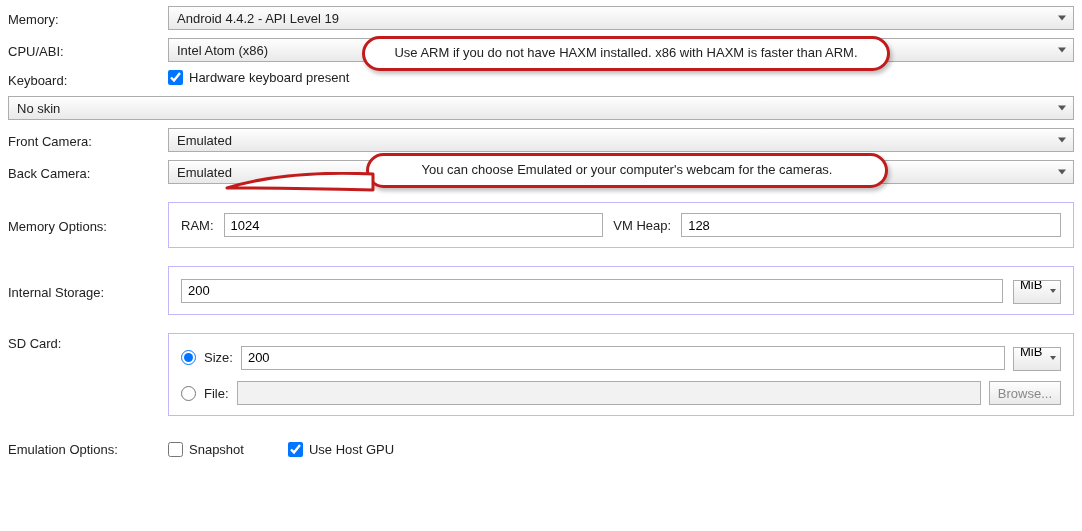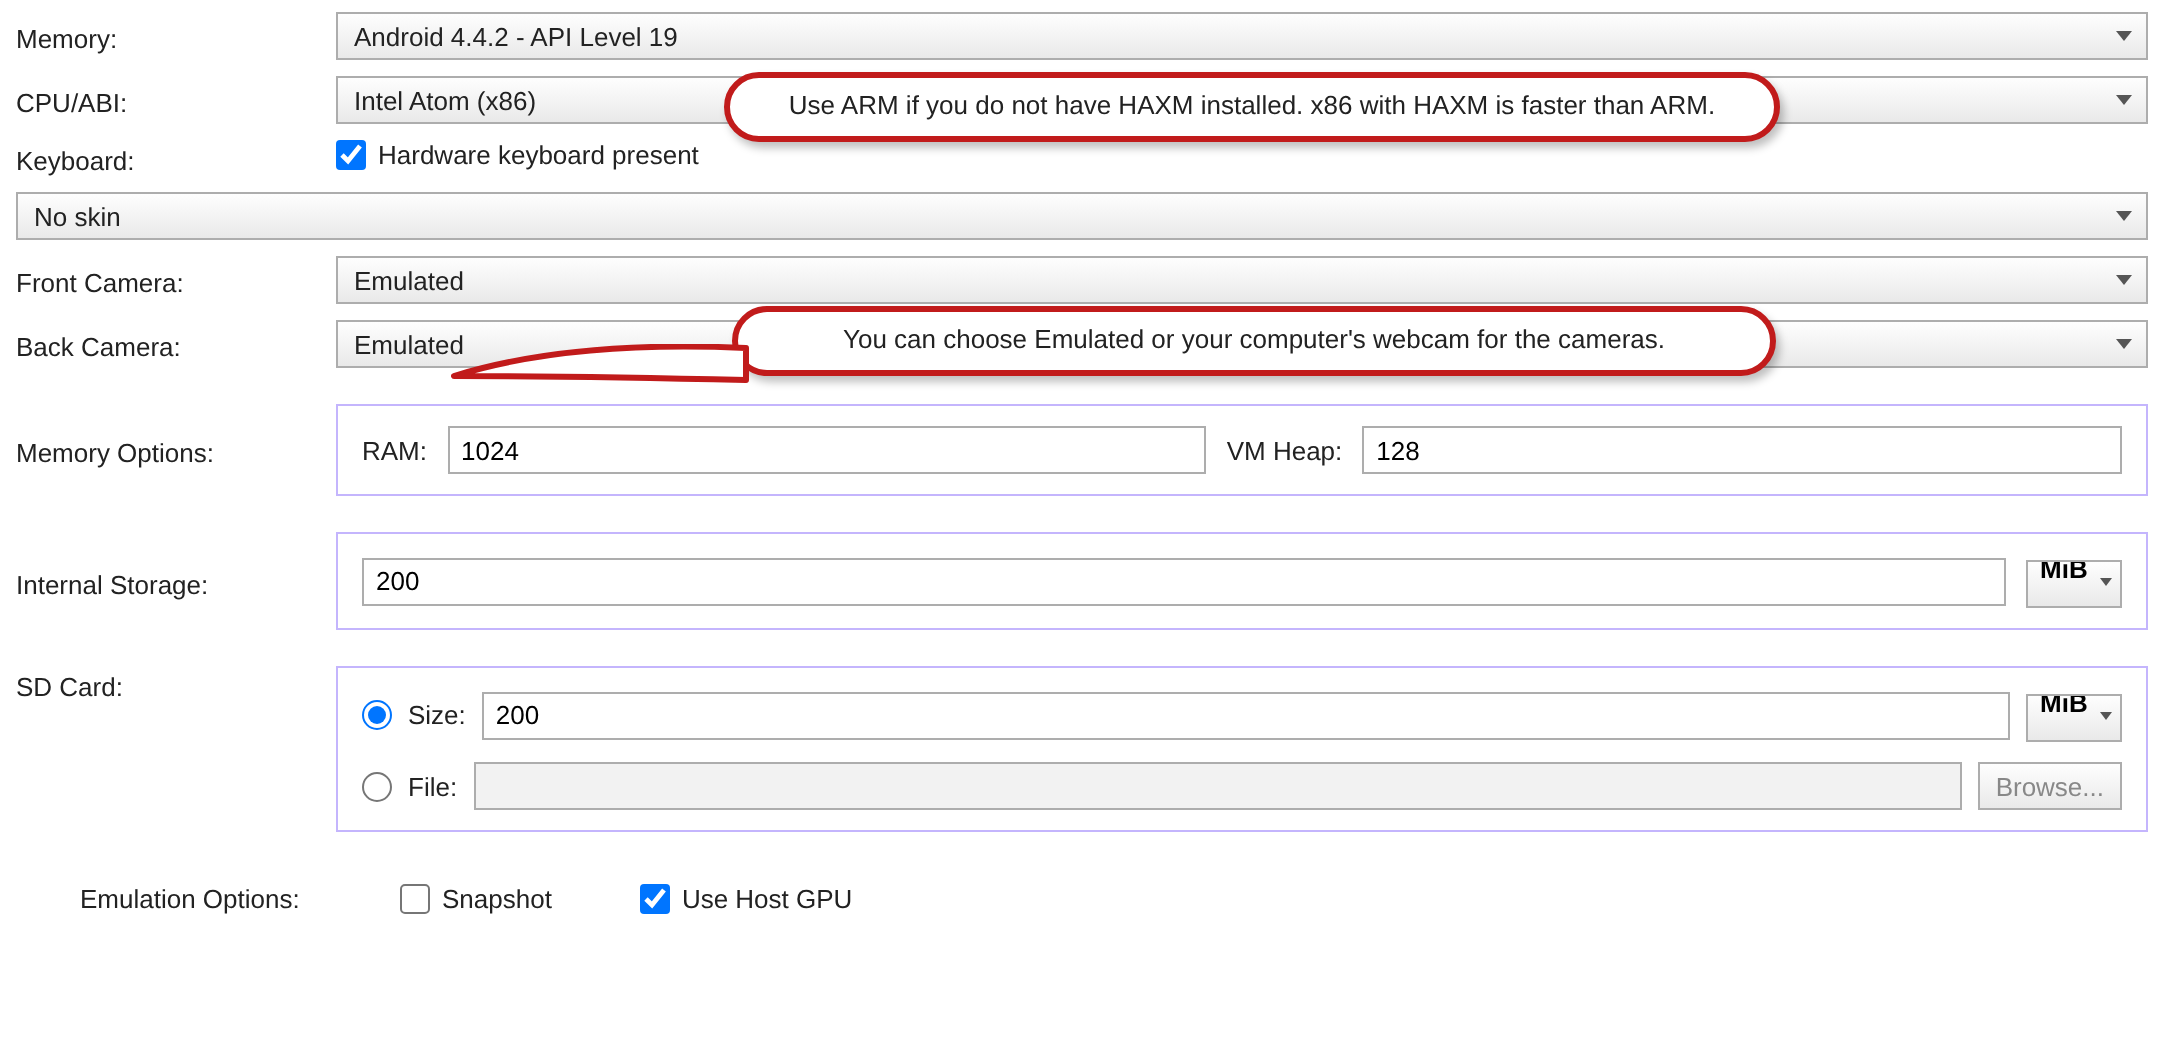--- a/index.html
+++ b/index.html
@@ -99,21 +99,20 @@
   }
   .unit-select {
     width: 48px;
     height: 24px;
     font-family: inherit;
     font-size: 13px;
     border: 1px solid #adadad;
     background: linear-gradient(#fefefe, #e9e9e9);
     appearance: none;
     padding: 0 16px 15px 6px;
-    font-weight: bold;
   }
   .unit-wrap {
     position: relative;
     display: inline-block;
   }
   .unit-wrap::after {
     content: "";
     position: absolute;
     right: 5px;
     top: 50%;
@@ -240,21 +239,21 @@
       <div class="sd-line">
         <input type="radio" name="sd" id="r-file" style="">
         <span>File:</span>
         <input class="text-input disabled" style="flex: 1 1 0%;" disabled="">
         <button class="btn" disabled="">Browse...</button>
       </div>
     </div>
   </div>
 </div>
 
-<div class="row" style="margin-top:22px;margin-left:32px;">
+<div class="row" style="margin-top:22px;">
   <div class="label-col">Emulation Options:</div>
   <div class="field-col" style="display:flex; gap:44px; padding-top:4px;">
     <label class="checkbox-line">
       <input type="checkbox" id="cb-snap" style="">
       <span>Snapshot</span>
     </label>
     <label class="checkbox-line">
       <input type="checkbox" id="cb-gpu" checked="" style="">
       <span>Use Host GPU</span>
     </label>

